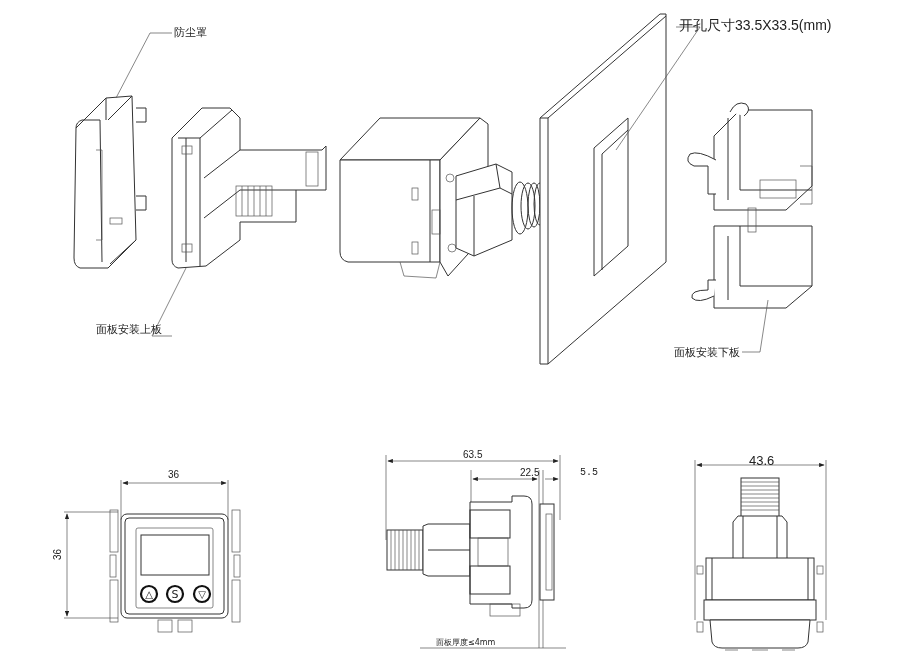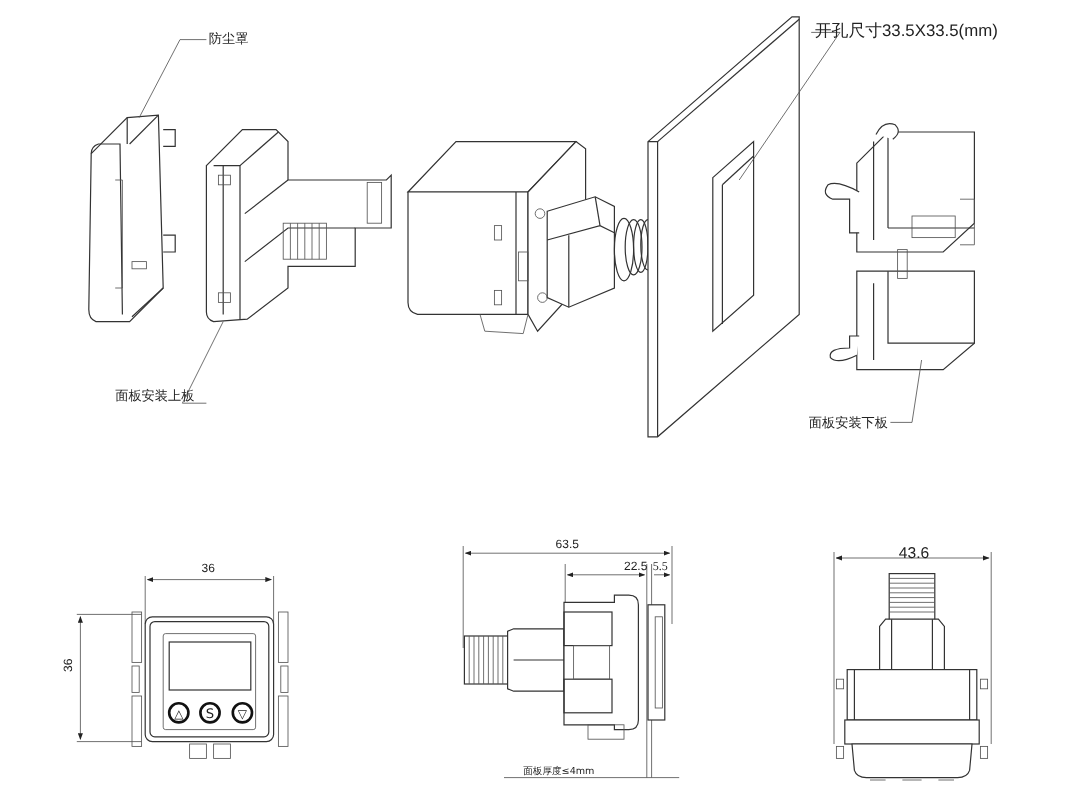--- a/index.html
+++ b/index.html
@@ -225,16 +225,16 @@
 <div style="position:absolute;left:174px;top:25px;font-size:11px;color:#222;">防尘罩</div>
 <div style="position:absolute;left:679px;top:17px;font-size:14px;color:#222;font-family:'Liberation Sans',sans-serif;">开孔尺寸33.5X33.5(mm)</div>
 <div style="position:absolute;left:96px;top:322px;font-size:11px;color:#222;font-family:Liberation Mono, monospace;">面板安装上板</div>
 <div style="position:absolute;left:674px;top:345px;font-size:11px;color:#222;text-align:right;">面板安装下板</div>
 
 <div style="position:absolute;left:168px;top:469px;font-size:10px;color:#222;font-family:'Liberation Sans',sans-serif;">36</div>
 <div style="position:absolute;left:52px;top:560px;font-size:10px;color:#222;font-family:'Liberation Sans',sans-serif;transform:rotate(-90deg);transform-origin:left top;">36</div>
 
 <div style="position:absolute;left:463px;top:449px;font-size:10px;color:#222;font-family:'Liberation Sans',sans-serif;">63.5</div>
 <div style="position:absolute;left:496px;top:467px;font-size:10px;color:#222;font-family:'Liberation Sans',sans-serif;margin-left:24px;">22.5</div>
-<div style="position:absolute;left:544px;top:467px;font-size:10px;color:#222;font-family:Liberation Serif, serif;">5.5</div>
+<div style="position:absolute;left:544px;top:467px;font-size:10px;color:#222;font-family:Liberation Mono, monospace;padding-left:36px;">5.5</div>
 <div style="position:absolute;left:436px;top:637px;font-size:8px;color:#222;">面板厚度≤4mm</div>
 
 <div style="position:absolute;left:749px;top:453px;font-size:13px;color:#222;font-family:'Liberation Sans',sans-serif;">43.6</div>
 
 </body></html>

